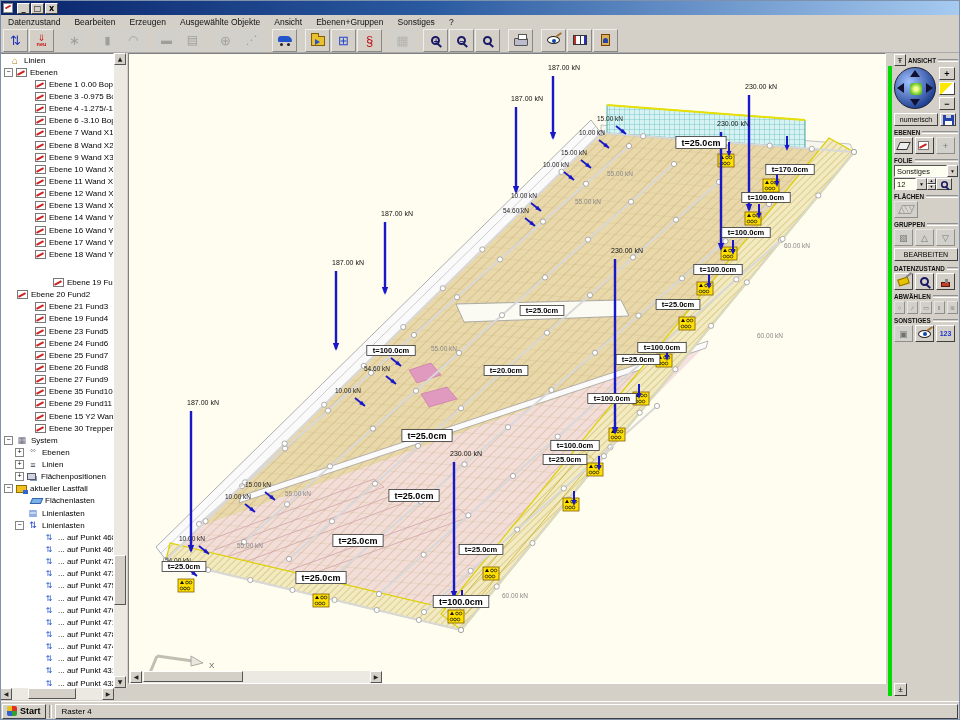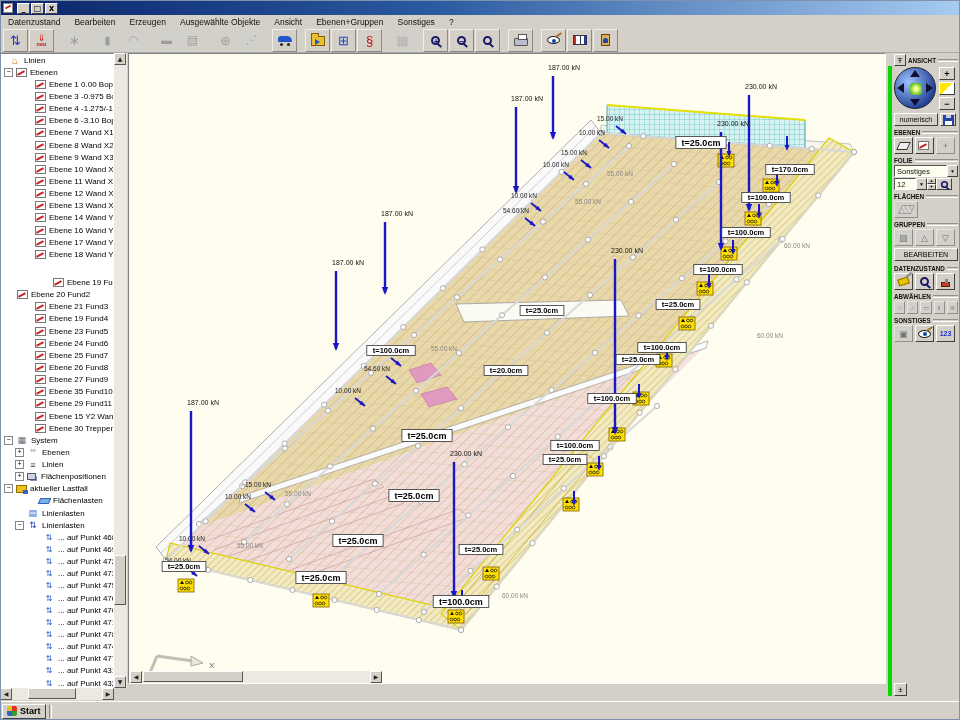--- a/index.html
+++ b/index.html
@@ -409,21 +409,21 @@
       <div class="tree-row" style="padding-left: 14px;">
         <span class="expbox">+</span>
         <span class="ti ti-flpos"></span>
         <span>Flächenpositionen</span>
       </div>
       <div class="tree-row" style="padding-left: 3px;">
         <span class="expbox">−</span>
         <span class="ti ti-lastfall"></span>
         <span>aktueller Lastfall</span>
       </div>
-      <div class="tree-row" style="padding-left: 38px;">
+      <div class="tree-row" style="padding-left: 30px;">
         <span class="ti ti-fllast"></span>
         <span>Flächenlasten</span>
       </div>
       <div class="tree-row" style="padding-left: 26px;">
         <span class="ti ti-lnlast glyph" style="color: rgb(51, 102, 204); font-size: 9px;">▤</span>
         <span>Linienlasten</span>
       </div>
       <div class="tree-row" style="padding-left: 14px;">
         <span class="expbox">−</span>
         <span class="ti ti-ptlast glyph" style="color: rgb(34, 68, 204); font-size: 9px;">⇅</span>
@@ -1073,13 +1073,14 @@
 
   <button class="rb rp-bottom-btn">±</button>
 </div>
 
 <div class="taskbar">
   <button class="start-btn">
     <span class="start-ico"></span>
     <span>Start</span>
   </button>
   <span class="task-divider"></span>
+  <button class="task-btn">Raster 4</button>
 </div>
 
 </body></html>

